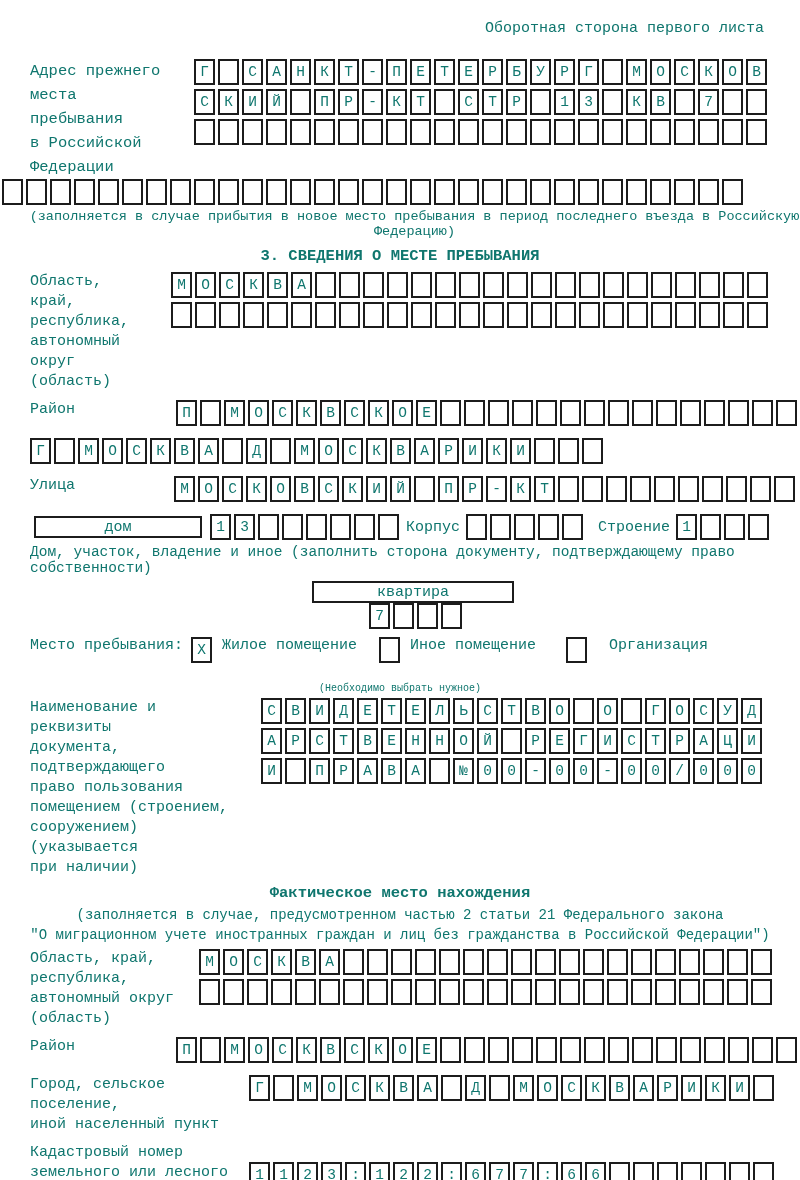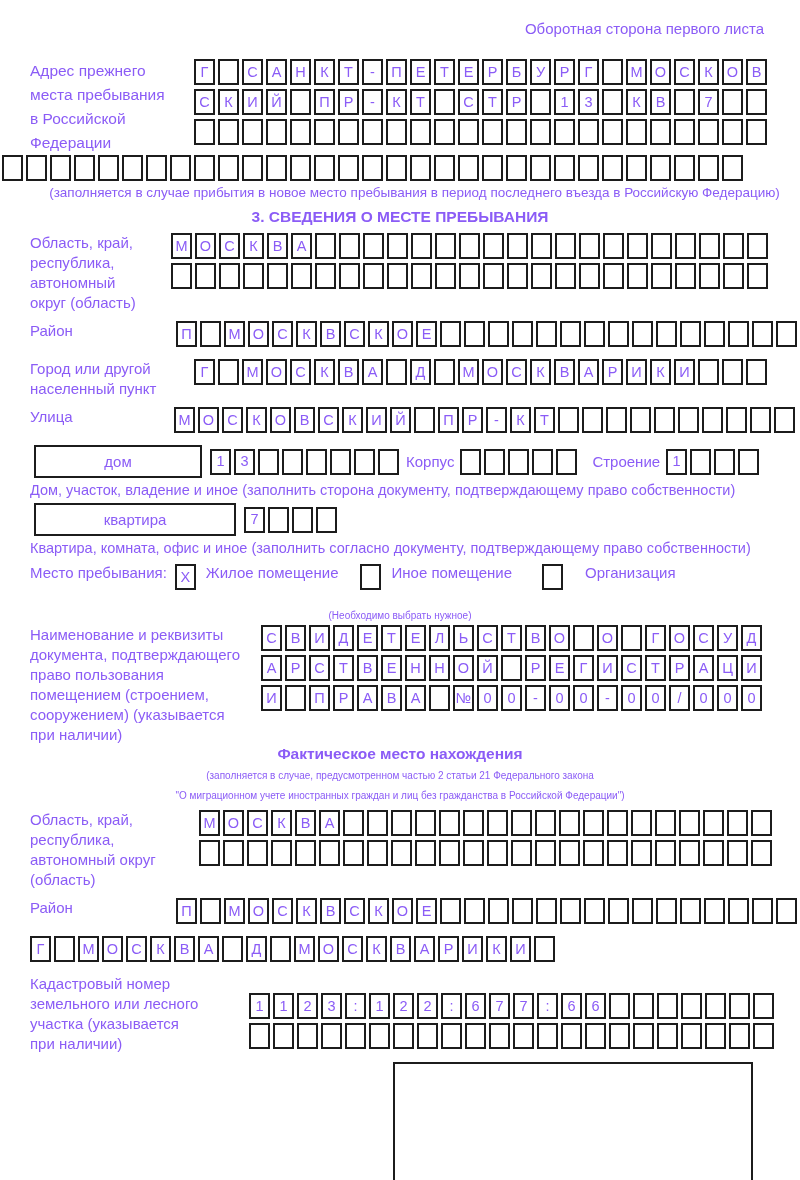--- a/index.html
+++ b/index.html
@@ -1,18 +1,18 @@
 <!DOCTYPE html>
 <html><head>
 <meta charset="utf-8">
 <style>
   html,body{margin:0;padding:0;background:#fff;}
   .page{
-    position:relative;width:800px;height:1180px;background:#ffffff;color:#8b5cf6;
-    font-family:Liberation Sans, sans-serif;overflow:hidden;
+    position:relative;width:800px;height:1180px;background:#ffffff;color:#0f766e;
+    font-family:Liberation Mono, monospace;overflow:hidden;
   }
   .hdr{ text-align:right;font-size:15px;margin:20px 36px 0 0; }
 
   
   .cellrow{display:flex;margin-bottom:4px;}
   .cell{
     box-sizing:border-box;flex:0 0 21px;width:21px;height:26px;border:2px solid #1c1c1c;
     margin-right:3px;display:flex;align-items:center;justify-content:center;
     font-size:14.5px;line-height:1;background:#fff;
   }
@@ -22,35 +22,35 @@
   .lw125{flex:0 0 125px;} .lw130{flex:0 0 130px;} .lw148{flex:0 0 148px;}
   .lw128{flex:0 0 128px;} .lw215{flex:0 0 215px;} .lw153{flex:0 0 153px;}
   .lw203{flex:0 0 203px;}
   .addr-label{flex:0 0 148px;font-size:15.5px;line-height:24px;white-space:pre-line;}
 
   .fullrow{margin-left:2px;margin-top:0;}
   .footnote{text-align:center;font-size:13.5px;margin-top:2px;margin-left:29px;}
   .sec-title{text-align:center;font-weight:bold;font-size:15.5px;margin-top:8px;}
 
   .house-row{display:flex;align-items:center;margin-left:34px;margin-top:8px;}
-  .wbox{box-sizing:border-box;height:33px;border:2px solid #1c1c1c;display:flex;
+  .wbox{box-sizing:border-box;height:22px;border:2px solid #1c1c1c;display:flex;
         align-items:center;justify-content:center;font-size:15px;}
   .house-box{width:168px;margin-right:8px;}
   .apt-box{width:202px;margin-right:8px;}
   .inline-lbl{font-size:15px;margin:0 6px 0 4px;white-space:nowrap;}
   .cells-inline{display:flex;}
   .note-left{font-size:14.5px;margin:4px 0 0 30px;}
-  .apt-row{display:flex;align-items:center;margin-left:34px;margin-top:5px;}
+  .apt-row{display:flex;align-items:center;margin-left:34px;margin-top:5px;flex-direction:column;}
 
   .stay-row{display:flex;margin-left:30px;margin-top:8px;font-size:15px;}
   .stay-row .cell{margin-left:8px;margin-right:10px;}
   .stay-note{text-align:center;font-size:10px;margin-top:20px;}
 
-  .center-note{text-align:center;font-size:10px;line-height:20px;margin-top:3px;white-space:pre-line;}
-  .fact-title{text-align:center;font-weight:bold;font-size:15.5px;margin-top:0;}
+  .center-note{text-align:center;font-size:14px;line-height:20px;margin-top:3px;white-space:pre-line;}
+  .fact-title{text-align:center;font-weight:bold;font-size:15.5px;margin-top:6px;}
 
   .cad-rows{margin-top:19px;}
 
   .stamp-box{box-sizing:border-box;margin:8px 0 0 393px;width:360px;height:175px;border:2px solid #1c1c1c;}
   .mt2{margin-top:8px;} .mt4{margin-top:4px;}
 </style>
 </head>
 <body>
 
 <div class="page">
@@ -269,22 +269,20 @@
         <div class="cell"></div>
         <div class="cell"></div>
         <div class="cell"></div>
         <div class="cell"></div>
         <div class="cell"></div>
         <div class="cell"></div>
       </div>
   </div>
 
   <div class="frow mt2">
-    <div class="flabel lw148">Город или другой
-населенный пункт</div>
     <div class="cellrow">
         <div class="cell">Г</div>
         <div class="cell"></div>
         <div class="cell">М</div>
         <div class="cell">О</div>
         <div class="cell">С</div>
         <div class="cell">К</div>
         <div class="cell">В</div>
         <div class="cell">А</div>
         <div class="cell"></div>
@@ -370,21 +368,20 @@
 
   <div class="apt-row">
     <div class="wbox apt-box">квартира</div>
     <div class="cells-inline">
         <div class="cell">7</div>
         <div class="cell"></div>
         <div class="cell"></div>
         <div class="cell"></div>
       </div>
   </div>
-  <div class="note-left">Квартира, комната, офис и иное (заполнить согласно документу, подтверждающему право собственности)</div>
 
   <div class="stay-row">
     <span>Место пребывания:</span>
     <span class="cell">X</span>
     <span>Жилое помещение</span>
     <span class="cell" style="margin-left:22px;"></span>
     <span>Иное помещение</span>
     <span class="cell" style="margin-left:30px;margin-right:22px;"></span>
     <span>Организация</span>
   </div>
@@ -561,20 +558,22 @@
         <div class="cell"></div>
         <div class="cell"></div>
         <div class="cell"></div>
         <div class="cell"></div>
         <div class="cell"></div>
         <div class="cell"></div>
       </div>
   </div>
 
   <div class="frow mt2">
+    <div class="flabel lw203">Город, сельское поселение,
+иной населенный пункт</div>
     <div class="cellrow">
         <div class="cell">Г</div>
         <div class="cell"></div>
         <div class="cell">М</div>
         <div class="cell">О</div>
         <div class="cell">С</div>
         <div class="cell">К</div>
         <div class="cell">В</div>
         <div class="cell">А</div>
         <div class="cell"></div>

